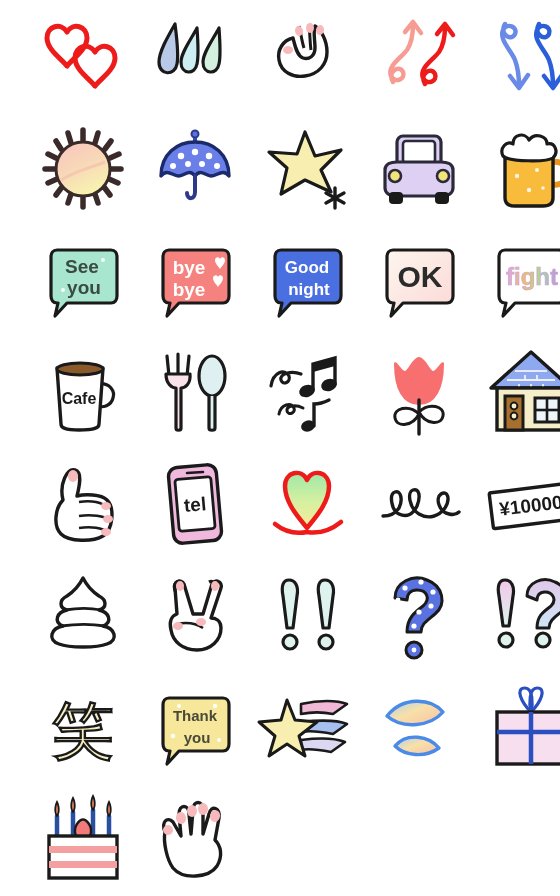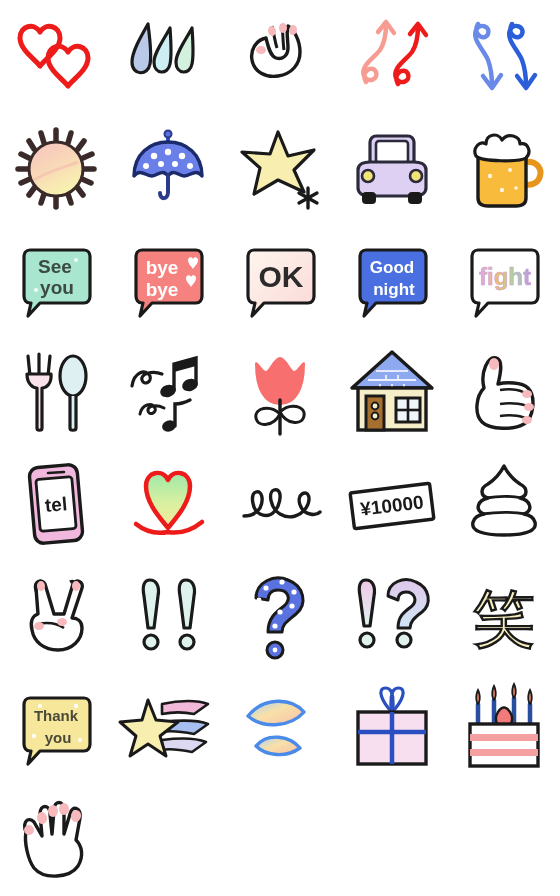--- a/index.html
+++ b/index.html
@@ -20,20 +20,21 @@
     grid-template-columns: repeat(5, 112px);
     grid-template-rows: repeat(8, 112px);
   }
   .cell {
     position: relative;
     width: 112px;
     height: 112px;
     display: flex;
     align-items: center;
     justify-content: center;
+    padding-left: 27px;
   }
   .cell svg { display: block; overflow: visible; }
   .bubble-text {
     font-family: "Liberation Sans", sans-serif;
     font-weight: bold;
   }
 </style>
 </head>
 <body>
 
@@ -199,54 +200,62 @@
       <path d="M24 20 L78 20 C82 20 84 23 84 27 L84 66 C84 70 82 73 78 73 L34 73 L22 86 L25 73 L24 73 C20 73 18 70 18 66 L18 27 C18 23 20 20 24 20Z" fill="#f6827f" stroke="#1a1a1a" stroke-width="3.2" stroke-linejoin="round"></path>
       <text x="44" y="44" text-anchor="middle" font-size="19" fill="#ffffff" class="bubble-text">bye</text>
       <text x="44" y="66" text-anchor="middle" font-size="19" fill="#ffffff" class="bubble-text">bye</text>
       <path d="M70 30 C70 27 74 26 75 29 C76 26 80 27 80 30 C80 34 76 37 75 39 C74 37 70 34 70 30Z" fill="#ffffff"></path>
       <path d="M68 48 C68 45 72 44 73 47 C74 44 78 45 78 48 C78 52 74 55 73 57 C72 55 68 52 68 48Z" fill="#ffffff"></path>
     </svg>
   </div>
 
   <div class="cell">
     <svg width="100" height="100" viewBox="0 0 100 100">
+      <path d="M24 20 L78 20 C82 20 84 23 84 27 L84 66 C84 70 82 73 78 73 L34 73 L22 86 L25 73 L24 73 C20 73 18 70 18 66 L18 27 C18 23 20 20 24 20Z" fill="#4a6fe0" stroke="#1a1a1a" stroke-width="3.2" stroke-linejoin="round"></path>
+      <text x="50" y="43" text-anchor="middle" font-size="17" fill="#ffffff" class="bubble-text">Good</text>
+      <text x="52" y="65" text-anchor="middle" font-size="17" fill="#ffffff" class="bubble-text">night</text>
+    </svg>
+  </div>
+
+  <div class="cell">
+    <svg width="100" height="100" viewBox="0 0 100 100">
       <defs>
         <linearGradient id="okGrad" x1="0" y1="0" x2="1" y2="1">
           <stop offset="0%" stop-color="#fdf6ee"></stop>
           <stop offset="100%" stop-color="#fbd8d6"></stop>
         </linearGradient>
       </defs>
       <path d="M24 20 L78 20 C82 20 84 23 84 27 L84 66 C84 70 82 73 78 73 L34 73 L22 86 L25 73 L24 73 C20 73 18 70 18 66 L18 27 C18 23 20 20 24 20Z" fill="url(#okGrad)" stroke="#1a1a1a" stroke-width="3.2" stroke-linejoin="round"></path>
       <text x="51" y="57" text-anchor="middle" font-size="30" fill="#2b2b2b" class="bubble-text">OK</text>
-    </svg>
-  </div>
-
-  <div class="cell">
-    <svg width="100" height="100" viewBox="0 0 100 100">
-      <path d="M24 20 L78 20 C82 20 84 23 84 27 L84 66 C84 70 82 73 78 73 L34 73 L22 86 L25 73 L24 73 C20 73 18 70 18 66 L18 27 C18 23 20 20 24 20Z" fill="#4a6fe0" stroke="#1a1a1a" stroke-width="3.2" stroke-linejoin="round"></path>
-      <text x="50" y="43" text-anchor="middle" font-size="17" fill="#ffffff" class="bubble-text">Good</text>
-      <text x="52" y="65" text-anchor="middle" font-size="17" fill="#ffffff" class="bubble-text">night</text>
     </svg>
   </div>
 
   <div class="cell">
     <svg width="100" height="100" viewBox="0 0 100 100">
       <defs>
         <linearGradient id="fightGrad" x1="0" y1="0" x2="1" y2="0">
           <stop offset="0%" stop-color="#d9a8e8"></stop>
           <stop offset="40%" stop-color="#f0c060"></stop>
           <stop offset="70%" stop-color="#a0d8a8"></stop>
           <stop offset="100%" stop-color="#c890e0"></stop>
         </linearGradient>
       </defs>
       <path d="M24 20 L78 20 C82 20 84 23 84 27 L84 66 C84 70 82 73 78 73 L34 73 L22 86 L25 73 L24 73 C20 73 18 70 18 66 L18 27 C18 23 20 20 24 20Z" fill="#ffffff" stroke="#1a1a1a" stroke-width="3.2" stroke-linejoin="round"></path>
       <text x="51" y="55" text-anchor="middle" font-size="24" fill="url(#fightGrad)" stroke="#c8a0d8" stroke-width="0.6" class="bubble-text">fight</text>
     </svg>
   </div>
 
+  <div class="cell">
+    <svg width="100" height="100" viewBox="0 0 100 100">
+      <path d="M64 42 C78 40 82 50 80 56 C78 64 70 66 64 64" fill="none" stroke="#1a1a1a" stroke-width="3.2" stroke-linecap="round"></path>
+      <path d="M24 26 L70 26 L66 82 C66 86 62 88 46 88 C32 88 28 86 28 82 Z" fill="#ffffff" stroke="#1a1a1a" stroke-width="3.4" stroke-linejoin="round"></path>
+      <ellipse cx="47" cy="27" rx="23" ry="6" fill="#8a5a2b" stroke="#1a1a1a" stroke-width="3"></ellipse>
+      <text x="46" y="62" text-anchor="middle" font-size="16" fill="#1a1a1a" class="bubble-text">Cafe</text>
+    </svg>
+  </div>
 
   <div class="cell">
     <svg width="100" height="100" viewBox="0 0 100 100">
       <path d="M22 14 L24 34 M33 12 L33 34 M44 14 L42 34" fill="none" stroke="#1a1a1a" stroke-width="3.2" stroke-linecap="round"></path>
       <path d="M21 32 C21 42 27 46 31 46 L31 86 C31 89 36 89 36 86 L36 46 C40 46 46 42 45 32 Z" fill="#fae2ea" stroke="#1a1a1a" stroke-width="3.2" stroke-linejoin="round"></path>
       <ellipse cx="67" cy="34" rx="13" ry="20" fill="#dff0f2" stroke="#1a1a1a" stroke-width="3.2"></ellipse>
       <path d="M64 54 L64 86 C64 89 70 89 70 86 L70 54" fill="#dff0f2" stroke="#1a1a1a" stroke-width="3.2" stroke-linejoin="round"></path>
     </svg>
   </div>
 

